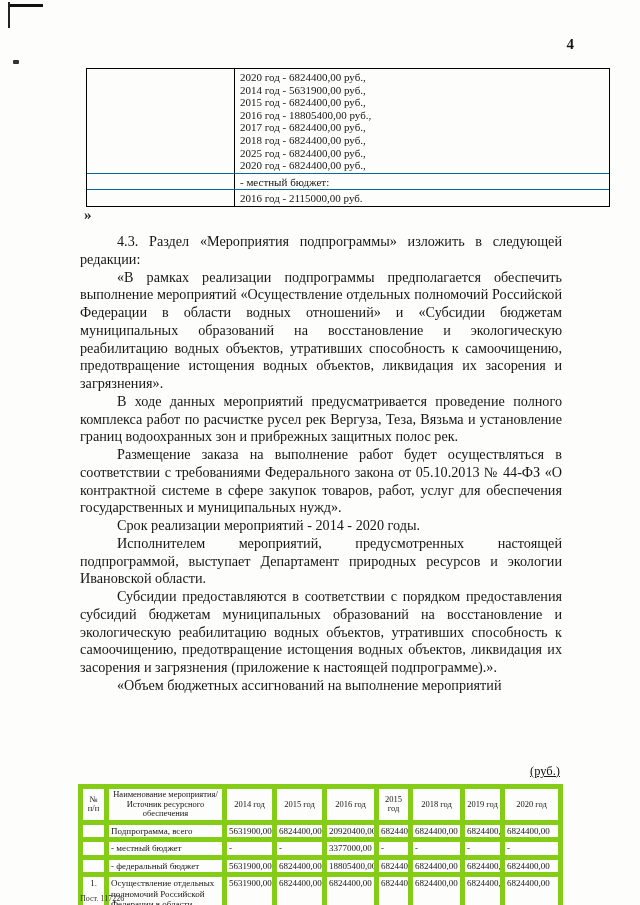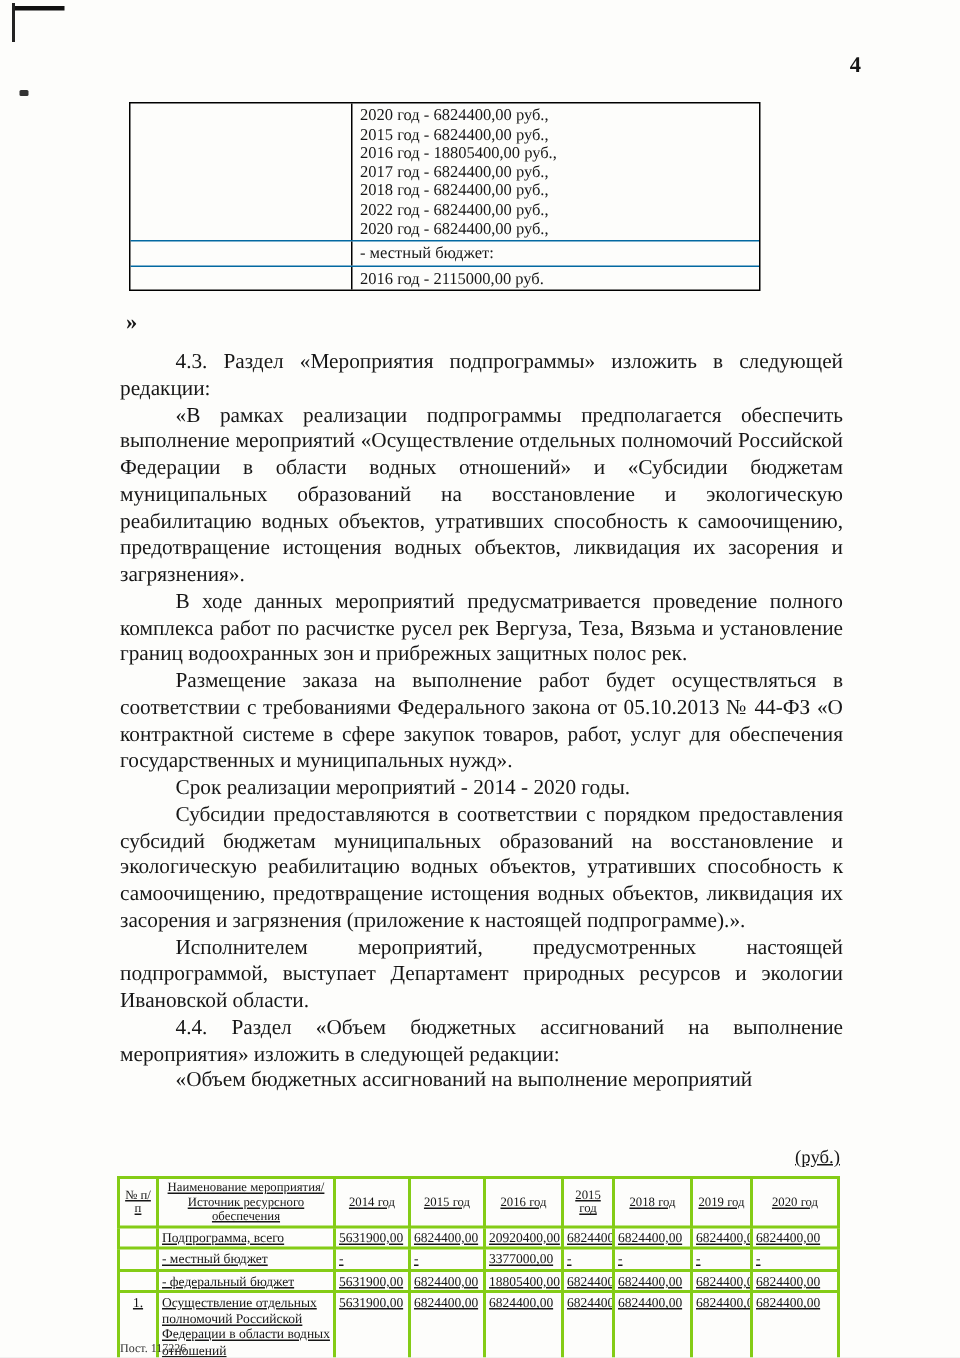--- a/index.html
+++ b/index.html
@@ -17,21 +17,21 @@
   .artifact-v { position:absolute; left:8px; top:2px; width:2px; height:26px; background:#222; }
   .artifact-dot { position:absolute; left:13px; top:60px; width:6px; height:4px; background:#333; border-radius:1px; }
 
   .page-number {
     position:absolute; top:36px; right:66px;
     font-size:15px; font-weight:bold;
   }
 
   
   .top-table {
-    position:absolute; left:86px; top:68px; width:421px;
+    position:absolute; left:86px; top:68px; width:524px;
     border:1px solid #000;
     font-size:11px; line-height:12.6px;
   }
   .tt-row { display:flex; }
   .tt-row + .tt-row { border-top:1px solid #0369a1; }
   .tt-left { width:148px; border-right:1px solid #000; }
   .tt-right { flex:1; padding:2px 4px 1px 5px; }
 
   .close-quote {
     position:absolute; left:84px; top:207px;
@@ -51,26 +51,25 @@
     text-decoration:underline;
   }
 
   
   .bottom-table {
     position:absolute; left:78px; top:784px; width:480px;
     border-collapse:collapse; table-layout:fixed;
     font-size:9px; line-height:10.5px;
   }
   .bottom-table th, .bottom-table td {
-    border:2px solid #84cc16;
+    border:5px solid #84cc16;
     padding:1px 2px;
     vertical-align:top;
     overflow:hidden;
     text-align:left;
-    text-decoration:underline;
   }
   .bottom-table th {
     font-weight:normal; font-size:8.5px; line-height:9.5px;
     text-align:center; vertical-align:middle;
     white-space:normal;
   }
   .bottom-table td.num { white-space:nowrap;margin-left:16px; }
   .bottom-table td.rownum { text-align:center; }
 
   .footer-note {
@@ -88,25 +87,26 @@
   <div class="artifact-v"></div>
   <div class="artifact-dot"></div>
 
   <div class="page-number">4</div>
 
   <div class="top-table">
     <div class="tt-row">
       <div class="tt-left"></div>
       <div class="tt-right">
         <div>2020 год - 6824400,00 руб.,</div>
+        <div>2014 год - 5631900,00 руб.,</div>
         <div>2015 год - 6824400,00 руб.,</div>
         <div>2016 год - 18805400,00 руб.,</div>
         <div>2017 год - 6824400,00 руб.,</div>
         <div>2018 год - 6824400,00 руб.,</div>
-        <div>2022 год - 6824400,00 руб.,</div>
+        <div>2025 год - 6824400,00 руб.,</div>
         <div>2020 год - 6824400,00 руб.,</div>
       </div>
     </div>
     <div class="tt-row">
       <div class="tt-left"></div>
       <div class="tt-right">
         <div>- местный бюджет:</div>
       </div>
     </div>
     <div class="tt-row">
@@ -118,23 +118,22 @@
   </div>
 
   <div class="close-quote">»</div>
 
   <div class="body-text">
     <p>4.3. Раздел «Мероприятия подпрограммы» изложить в следующей редакции:</p>
     <p>«В рамках реализации подпрограммы предполагается обеспечить выполнение мероприятий «Осуществление отдельных полномочий Российской Федерации в области водных отношений» и «Субсидии бюджетам муниципальных образований на восстановление и экологическую реабилитацию водных объектов, утративших способность к самоочищению, предотвращение истощения водных объектов, ликвидация их засорения и загрязнения».</p>
     <p>В ходе данных мероприятий предусматривается проведение полного комплекса работ по расчистке русел рек Вергуза, Теза, Вязьма и установление границ водоохранных зон и прибрежных защитных полос рек.</p>
     <p>Размещение заказа на выполнение работ будет осуществляться в соответствии с требованиями Федерального закона от 05.10.2013 № 44-ФЗ «О контрактной системе в сфере закупок товаров, работ, услуг для обеспечения государственных и муниципальных нужд».</p>
     <p>Срок реализации мероприятий - 2014 - 2020 годы.</p>
+    <p>Исполнителем мероприятий, предусмотренных настоящей подпрограммой, выступает Департамент природных ресурсов и экологии Ивановской области.</p>
     <p>Субсидии предоставляются в соответствии с порядком предоставления субсидий бюджетам муниципальных образований на восстановление и экологическую реабилитацию водных объектов, утративших способность к самоочищению, предотвращение истощения водных объектов, ликвидация их засорения и загрязнения (приложение к настоящей подпрограмме).».</p>
-    <p>Исполнителем мероприятий, предусмотренных настоящей подпрограммой, выступает Департамент природных ресурсов и экологии Ивановской области.</p>
-    <p>4.4. Раздел «Объем бюджетных ассигнований на выполнение мероприятия» изложить в следующей редакции:</p>
     <p>«Объем бюджетных ассигнований на выполнение мероприятий</p>
   </div>
 
   <div class="rub-label">(руб.)</div>
 
   <table class="bottom-table">
     <colgroup>
       <col style="width:26px">
         <col style="width:118px">
         <col style="width:50px">

